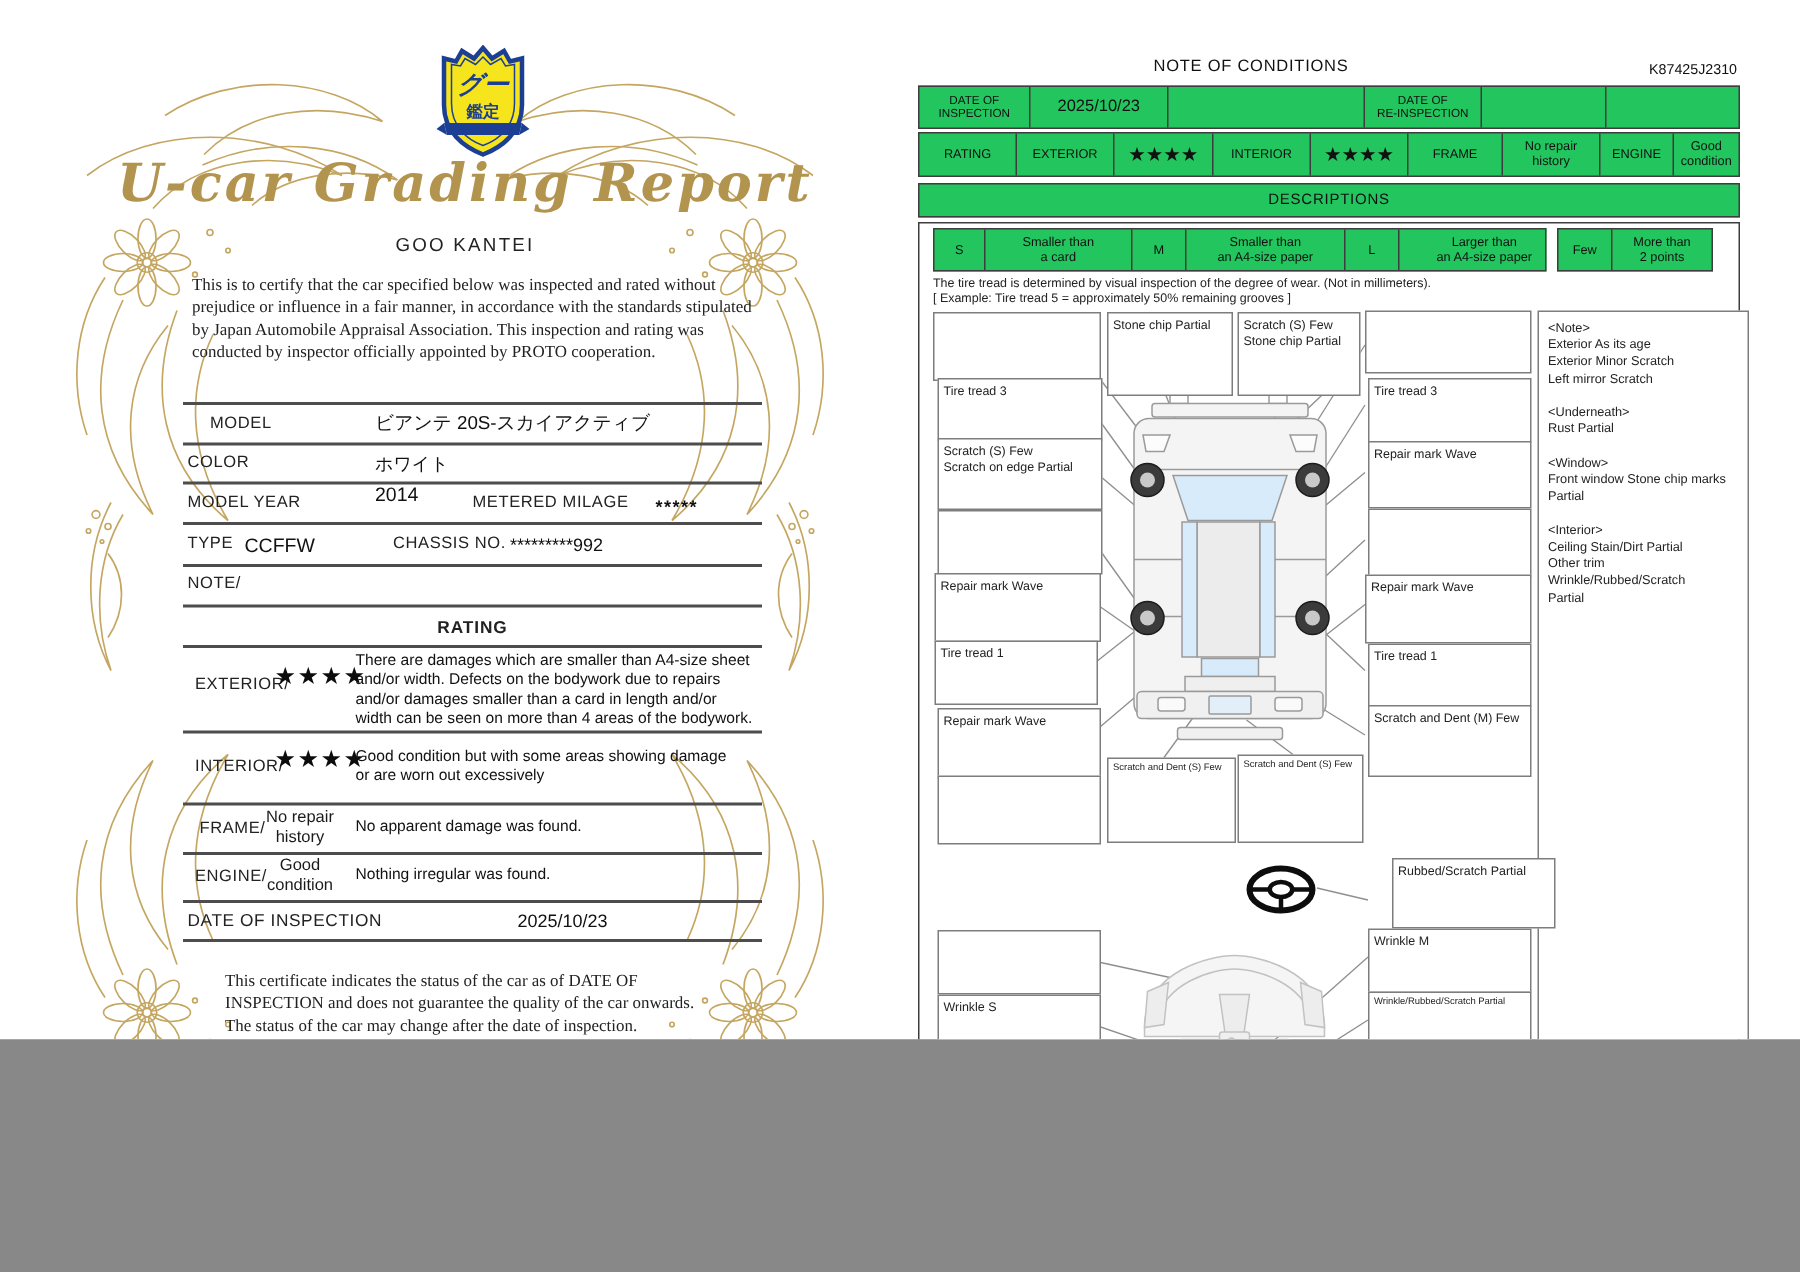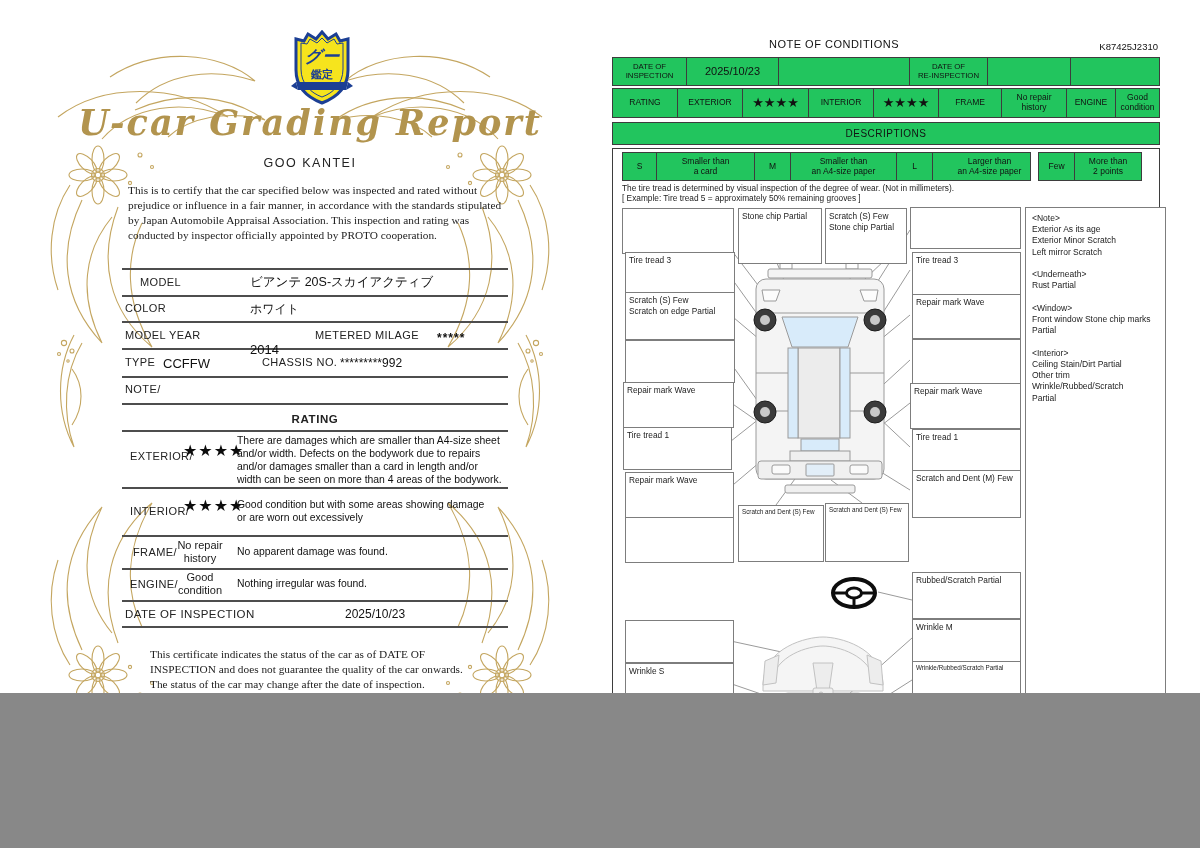--- a/index.html
+++ b/index.html
@@ -111,21 +111,21 @@
     <div class="hr" style="left:122px;top:376px;width:386px;"></div>
     <div class="hr" style="left:122px;top:403px;width:386px;"></div>
 
     <div class="abs label" style="left:140px;top:276px;">MODEL</div>
     <div class="abs val" style="left:250px;top:274px;font-size:12.5px;">ビアンテ 20S-スカイアクティブ</div>
 
     <div class="abs label" style="left:125px;top:302px;">COLOR</div>
     <div class="abs val" style="left:250px;top:301px;">ホワイト</div>
 
     <div class="abs label" style="left:125px;top:329px;">MODEL YEAR</div>
-    <div class="abs val" style="left:250px;top:342px;font-size:13px;">2014</div>
+    <div class="abs val" style="left:250px;top:322px;font-size:13px;">2014</div>
     <div class="abs label" style="left:315px;top:329px;">METERED MILAGE</div>
     <div class="abs val" style="left:437px;top:331px;font-weight:bold;letter-spacing:1px;">*****</div>
 
     <div class="abs label" style="left:125px;top:356px;">TYPE</div>
     <div class="abs val" style="left:163px;top:356px;font-size:13px;">CCFFW</div>
     <div class="abs label" style="left:262px;top:356px;">CHASSIS NO.</div>
     <div class="abs val" style="left:340px;top:356px;">*********992</div>
 
     <div class="abs label" style="left:125px;top:383px;">NOTE/</div>
 
@@ -382,21 +382,21 @@
 &lt;Window&gt;
 Front window Stone chip marks
 Partial
 
 &lt;Interior&gt;
 Ceiling Stain/Dirt Partial
 Other trim
 Wrinkle/Rubbed/Scratch
 Partial</div>
 
-    <div class="cbox" style="left:312px;top:572px;width:101px;height:41px;">Rubbed/Scratch Partial</div>
+    <div class="cbox" style="left:328px;top:572px;width:101px;height:41px;">Rubbed/Scratch Partial</div>
     <div class="cbox" style="left:312px;top:619px;width:101px;height:37px;">Wrinkle M</div>
     <div class="cbox tiny" style="left:312px;top:661px;width:101px;height:38px;">Wrinkle/Rubbed/Scratch Partial</div>
     <div class="cbox" style="left:312px;top:704px;width:101px;height:40px;"></div>
     <div class="cbox small" style="left:312px;top:749px;width:101px;height:40px;">Rubbed/Scratch/Dirt Partial</div>
     <div class="cbox" style="left:25px;top:620px;width:101px;height:37px;"></div>
     <div class="cbox" style="left:25px;top:663px;width:101px;height:37px;">Wrinkle S</div>
     <div class="cbox" style="left:25px;top:705px;width:101px;height:38px;"></div>
     <div class="cbox" style="left:25px;top:748px;width:101px;height:38px;"></div>
 
     <div class="abs" style="left:13px;top:799px;font-size:9.5px;font-weight:600;color:#111;">The inspection of the car was conducted without driving it.</div>

